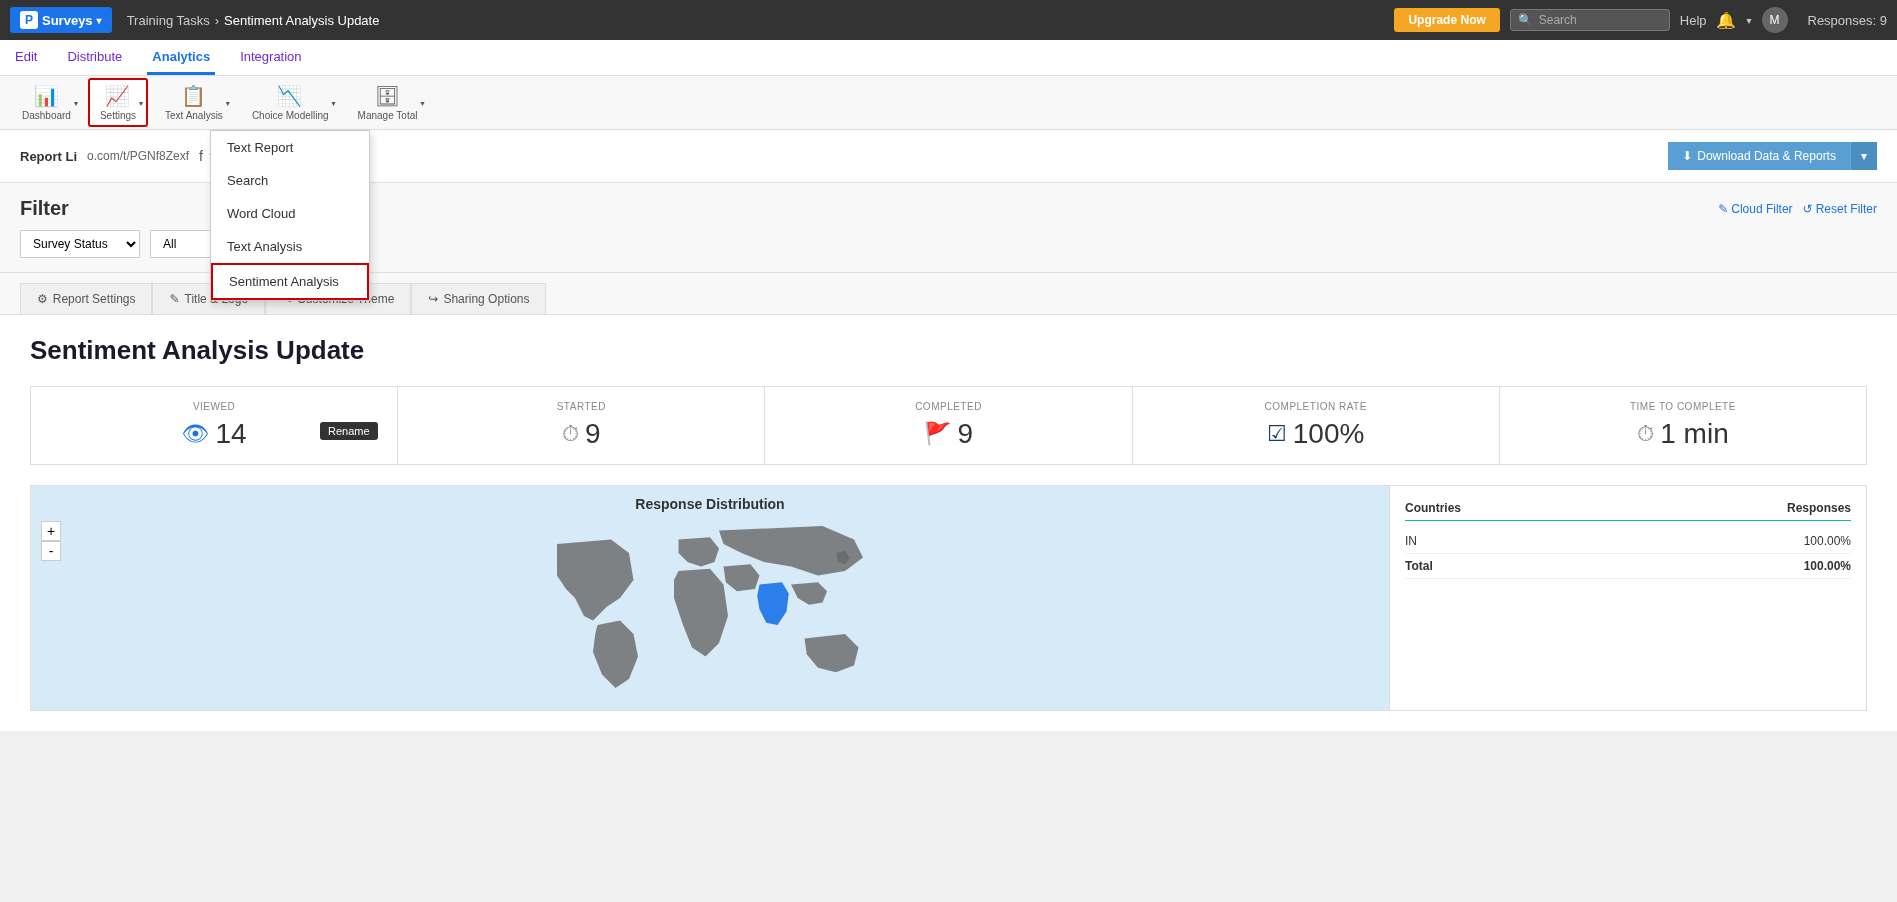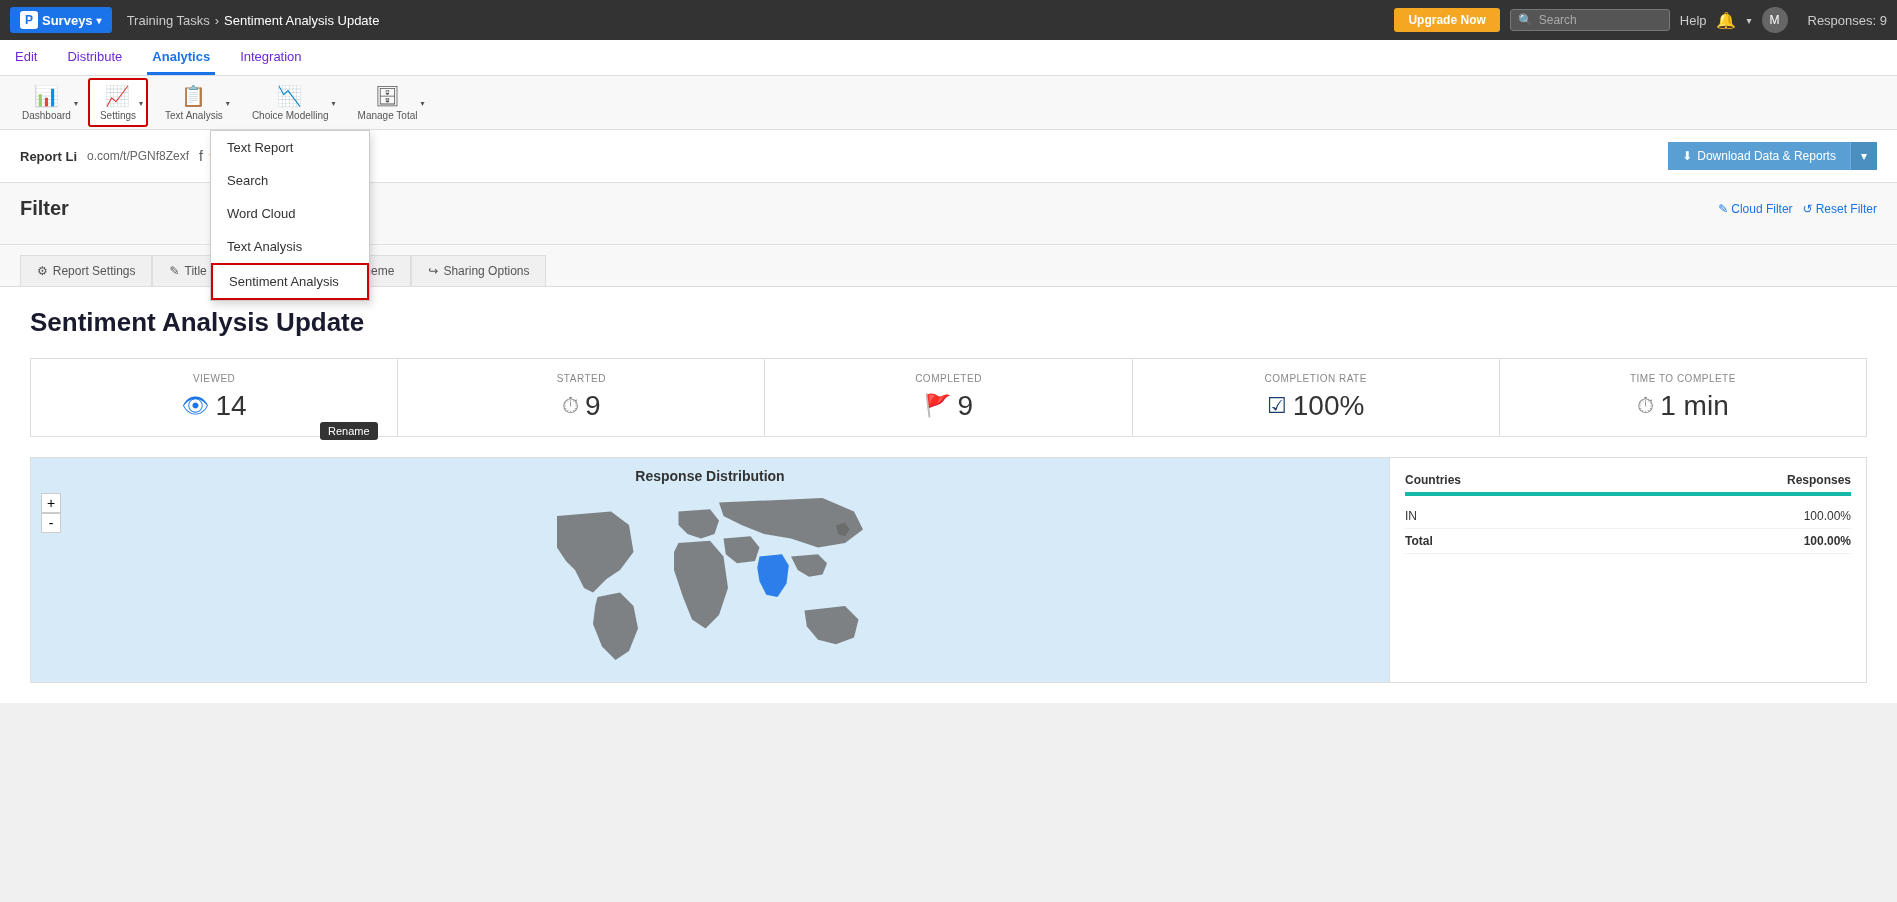--- a/index.html
+++ b/index.html
@@ -396,21 +396,21 @@
       flex: 1;
       padding: 15px;
       border-left: 1px solid #ddd;
     }
     .map-data-header {
       display: flex;
       justify-content: space-between;
       font-size: 12px;
       font-weight: bold;
       color: #333;
-      border-bottom: 4px solid #14b8a6;
+      border-bottom: 1px solid #14b8a6;
       padding-bottom: 5px;
       margin-bottom: 8px;
     }
     .map-data-row {
       display: flex;
       justify-content: space-between;
       font-size: 12px;
       color: #333;
       padding: 5px 0;
       border-bottom: 1px solid #f0f0f0;
@@ -523,20 +523,32 @@
         <button class="filter-action-btn">
           <span>✎</span>
           <span>Cloud Filter</span>
         </button>
         <button class="filter-action-btn">
           <span>↺</span>
           <span>Reset Filter</span>
         </button>
       </div>
     </div>
+    <div class="filter-row">
+      <select class="filter-select">
+        <option>Survey Status</option>
+      </select>
+      <select class="filter-select">
+        <option>All</option>
+      </select>
+      <button class="add-filter-btn">
+        <span>+</span>
+        <span>+ Add</span>
+      </button>
+    </div>
   </div>
 
   <div class="settings-tabs">
     <div class="settings-tab">
       <span>⚙</span>
       <span>Report Settings</span>
     </div>
     <div class="settings-tab">
       <span>✎</span>
       <span>Title &amp; Logo</span>

